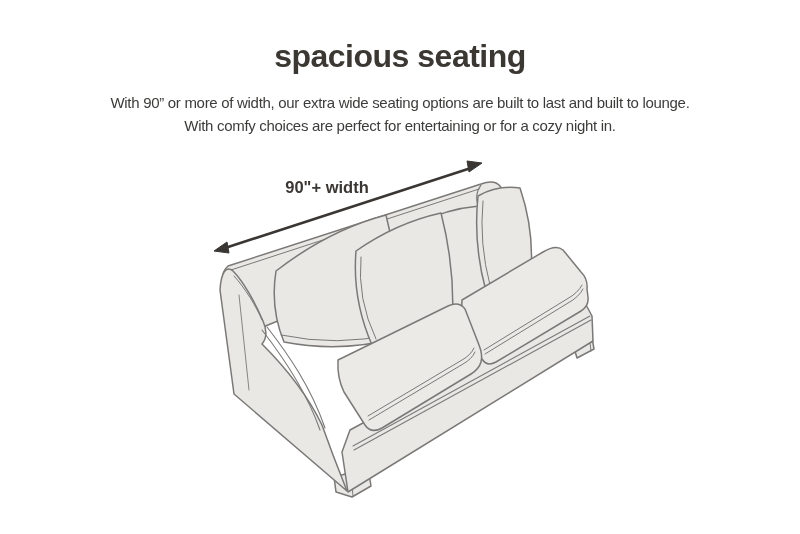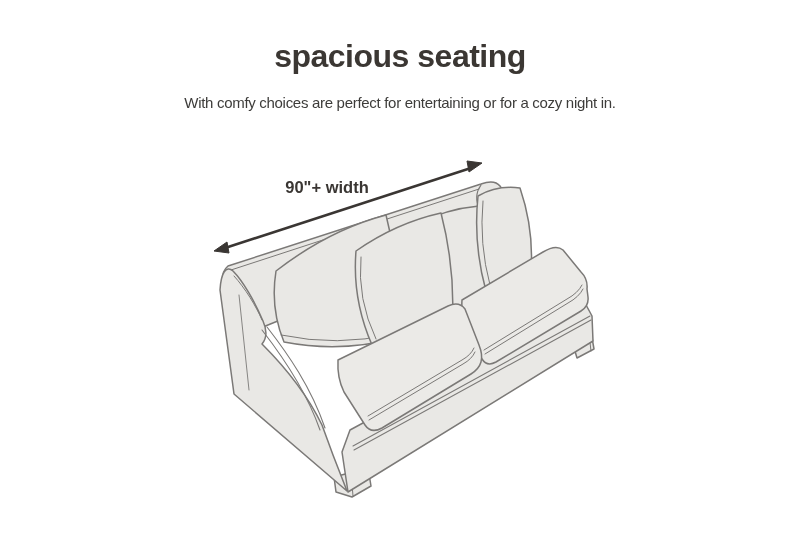--- a/index.html
+++ b/index.html
@@ -22,20 +22,21 @@
   }
 </style>
 </head>
 <body>
 
 <div class="canvas">
 
   <div class="title">spacious seating</div>
 
   <div class="desc">
+    <div>With 90” or more of width, our extra wide seating options are built to last and built to lounge.</div>
     <div>With comfy choices are perfect for entertaining or for a cozy night in.</div>
   </div>
 
   <svg class="fig" viewBox="0 0 800 534">
 
     <g stroke="#7b7977" stroke-width="1.5" fill="#e9e8e5" stroke-linejoin="round" stroke-linecap="round">
 
       <g>
         <path d="M 224,291 C 221,280 222,271 228,266 L 481,184
                  C 489,181 496,181 500,186 C 505,192 505,200 503,207

